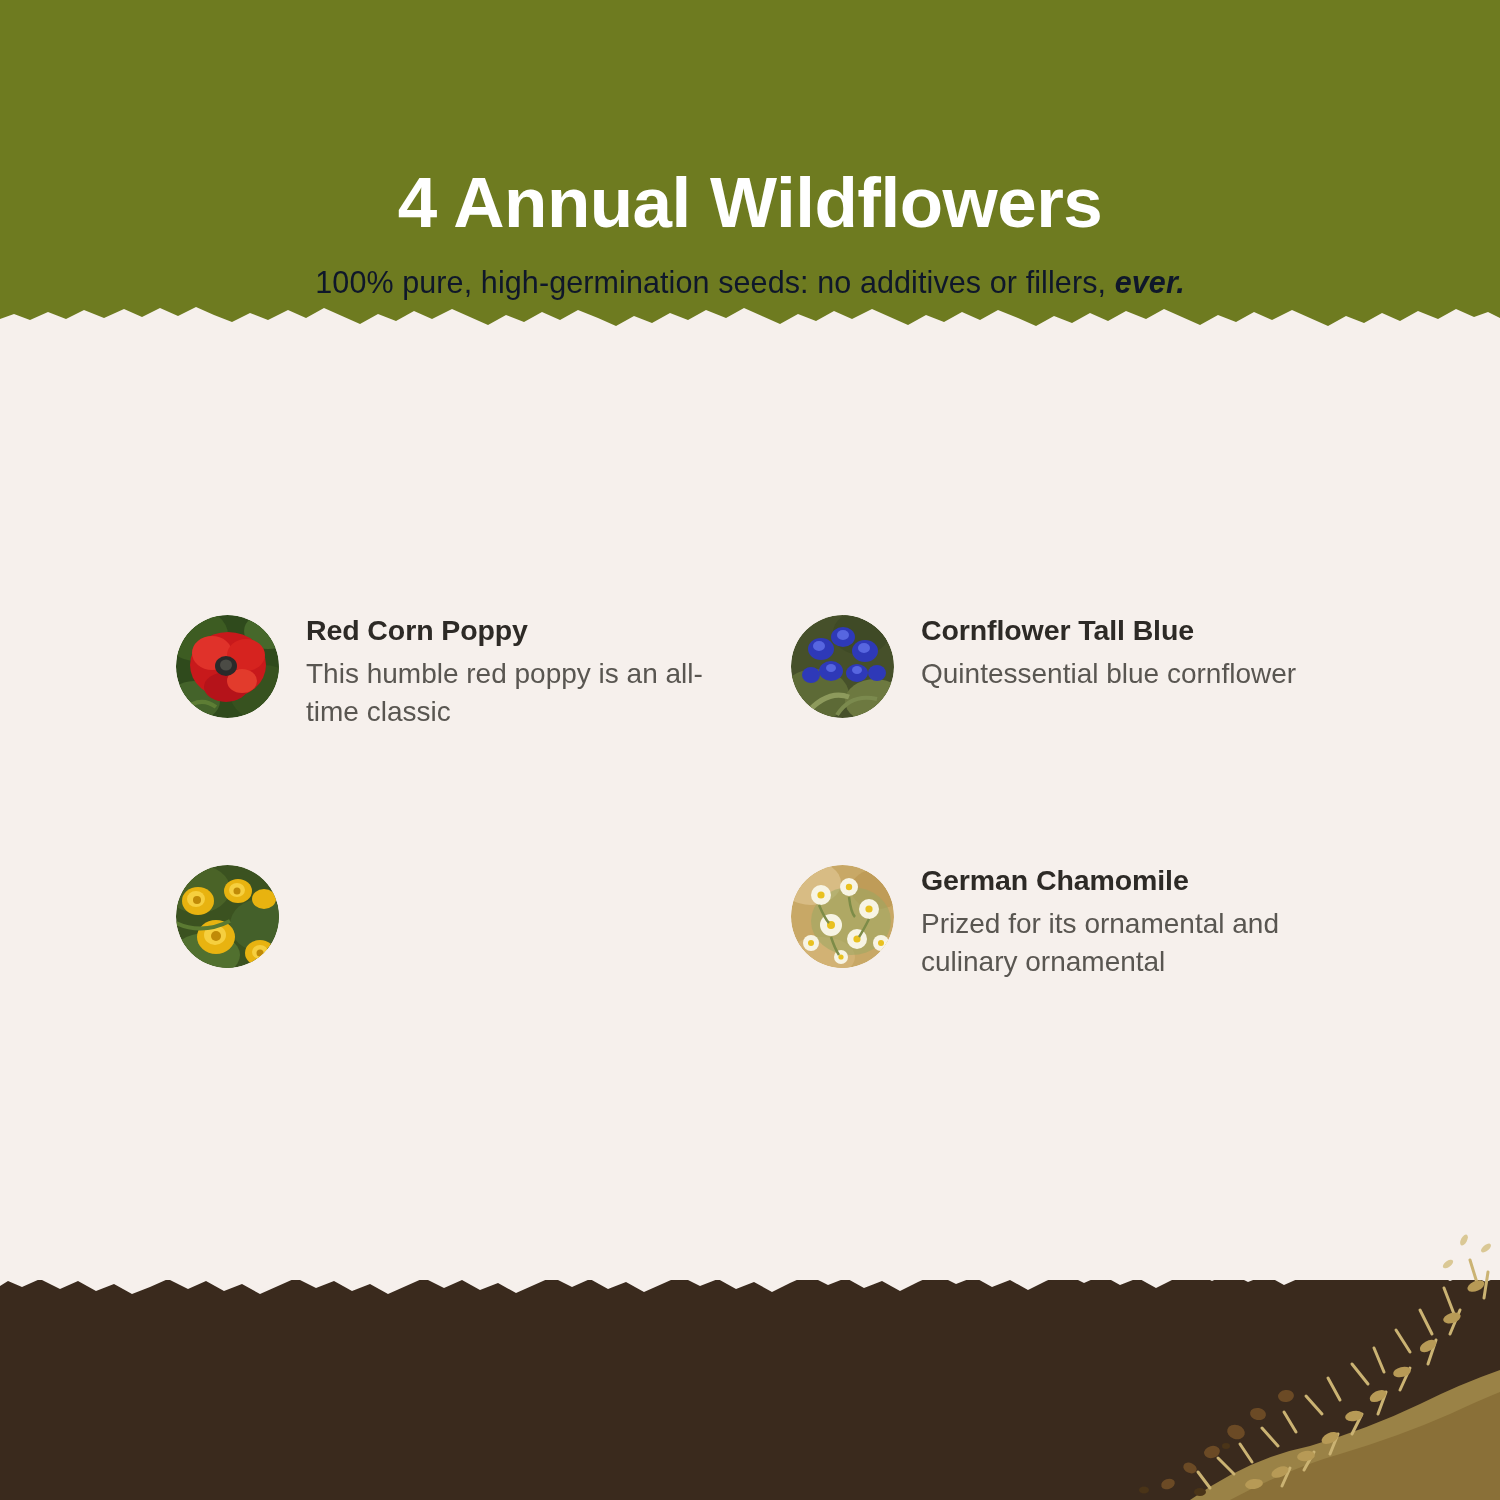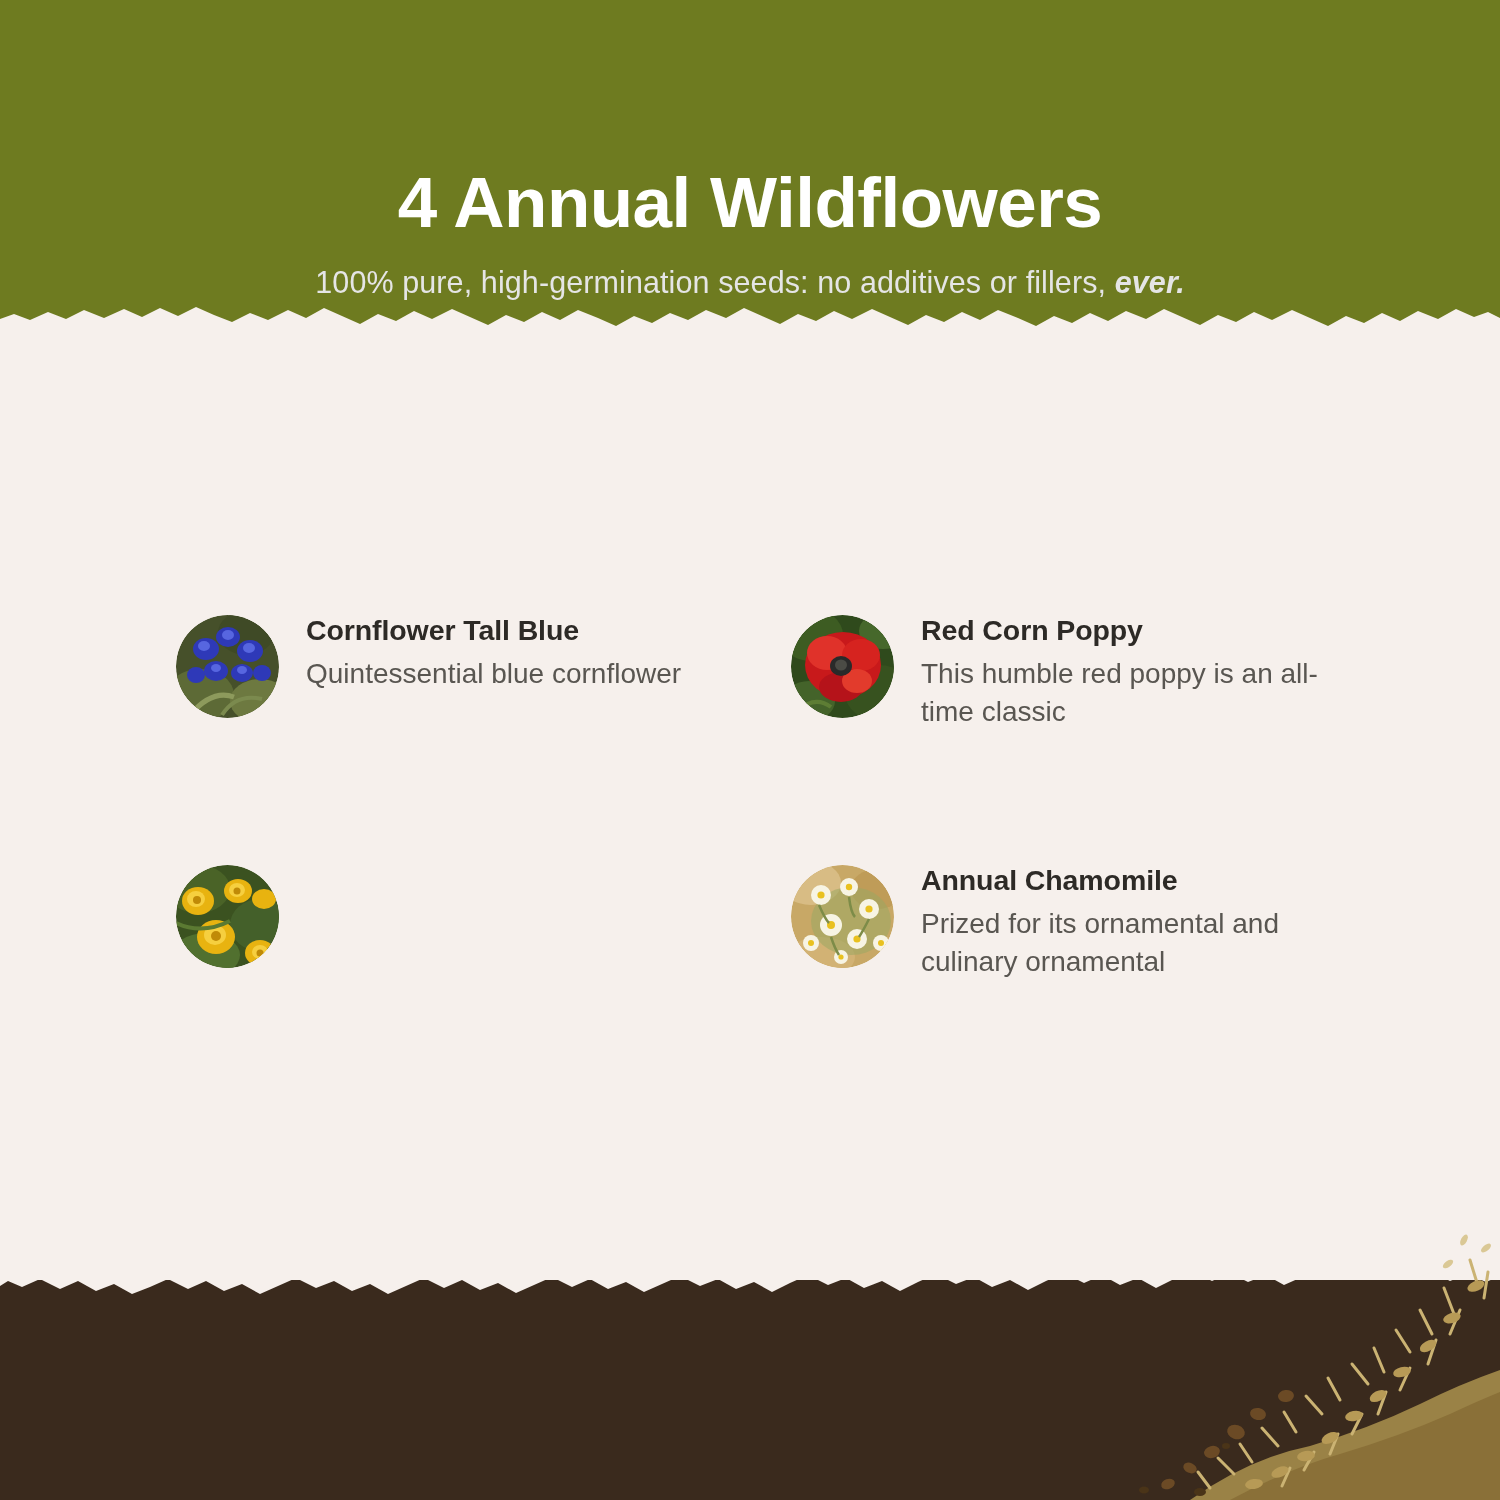--- a/index.html
+++ b/index.html
@@ -47,21 +47,21 @@
   .title {
     color: #ffffff;
     font-size: 71px;
     font-weight: bold;
     letter-spacing: -0.5px;
     line-height: 1.05;
     text-align: center;
     margin: 0;
   }
   .subtitle {
-    color: #e5e5e5;
+    color: #0f172a;
     font-size: 30.5px;
     font-weight: normal;
     text-align: center;
     margin: 24px 0 0 0;
     letter-spacing: 0.1px;
   }
   .subtitle .em {
     font-style: italic;
     font-weight: bold;
   }
@@ -174,60 +174,20 @@
       </div>
     </div>
 
     <svg class="banner-tear" viewBox="0 0 1500 44" preserveAspectRatio="none">
       <path fill="#f6f0ec" d="M0,44 L0,21 L14,16 L30,22 L48,14 L66,21 L84,12 L104,20 L124,11 L142,19 L160,10 L178,18 L196,9 L214,17 L232,24 L250,15 L268,22 L288,12 L306,20 L324,10 L342,18 L360,26 L378,16 L396,23 L414,13 L432,21 L452,11 L470,19 L488,27 L506,17 L524,24 L542,14 L560,22 L578,12 L598,20 L616,28 L634,18 L652,25 L670,15 L688,22 L706,12 L726,20 L744,10 L762,18 L780,26 L798,16 L816,23 L834,13 L852,21 L872,11 L890,19 L908,27 L926,17 L944,24 L962,14 L980,22 L998,12 L1018,20 L1036,28 L1054,18 L1072,25 L1090,15 L1108,23 L1126,13 L1146,21 L1164,11 L1182,19 L1200,27 L1218,17 L1236,24 L1254,14 L1272,22 L1292,12 L1310,20 L1328,28 L1346,18 L1364,25 L1382,15 L1400,23 L1418,13 L1438,21 L1456,11 L1474,19 L1488,14 L1500,20 L1500,44 Z"></path>
     </svg>
   </div>
 
   <div class="content">
     <div class="grid">
-
-      <div class="item">
-        <div class="thumb">
-          <svg width="103" height="103" viewBox="0 0 103 103">
-            <defs>
-              <clipPath id="c2">
-                  <circle cx="51.5" cy="51.5" r="51.5"></circle>
-                </clipPath>
-            </defs>
-            <g clip-path="url(#c2)">
-              <rect width="103" height="103" fill="#46502a"></rect>
-              <ellipse cx="24" cy="80" rx="34" ry="26" fill="#5d6a36"></ellipse>
-              <ellipse cx="84" cy="86" rx="30" ry="22" fill="#6d7940"></ellipse>
-              <ellipse cx="70" cy="18" rx="28" ry="22" fill="#3f4a26"></ellipse>
-              <g fill="#2e39b8">
-                <ellipse cx="30" cy="34" rx="13" ry="11"></ellipse>
-                <ellipse cx="52" cy="22" rx="12" ry="10"></ellipse>
-                <ellipse cx="74" cy="36" rx="13" ry="11"></ellipse>
-                <ellipse cx="40" cy="56" rx="12" ry="10"></ellipse>
-                <ellipse cx="66" cy="58" rx="11" ry="9"></ellipse>
-                <ellipse cx="20" cy="60" rx="9" ry="8"></ellipse>
-                <ellipse cx="86" cy="58" rx="9" ry="8"></ellipse>
-              </g>
-              <g fill="#5766e0">
-                <ellipse cx="28" cy="31" rx="6" ry="5"></ellipse>
-                <ellipse cx="52" cy="20" rx="6" ry="5"></ellipse>
-                <ellipse cx="73" cy="33" rx="6" ry="5"></ellipse>
-                <ellipse cx="40" cy="53" rx="5" ry="4"></ellipse>
-                <ellipse cx="66" cy="55" rx="5" ry="4"></ellipse>
-              </g>
-              <path d="M14 100 q22 -26 44 -18" stroke="#8d9a5c" stroke-width="5" fill="none"></path>
-              <path d="M46 100 q14 -22 40 -16" stroke="#7b8a4e" stroke-width="4" fill="none"></path>
-            </g>
-          </svg>
-        </div>
-        <div class="item-text">
-          <div class="item-name">Cornflower Tall Blue</div>
-          <div class="item-desc">Quintessential blue cornflower</div>
-        </div>
-      </div>
 
       <div class="item">
         <div class="thumb">
           <svg width="103" height="103" viewBox="0 0 103 103">
             <defs>
               <clipPath id="c1">
                   <circle cx="51.5" cy="51.5" r="51.5"></circle>
                 </clipPath>
             </defs>
             <g clip-path="url(#c1)">
@@ -250,20 +210,60 @@
         <div class="item-text">
           <div class="item-name">Red Corn Poppy</div>
           <div class="item-desc">This humble red poppy is an all-time classic</div>
         </div>
       </div>
 
       <div class="item">
         <div class="thumb">
           <svg width="103" height="103" viewBox="0 0 103 103">
             <defs>
+              <clipPath id="c2">
+                  <circle cx="51.5" cy="51.5" r="51.5"></circle>
+                </clipPath>
+            </defs>
+            <g clip-path="url(#c2)">
+              <rect width="103" height="103" fill="#46502a"></rect>
+              <ellipse cx="24" cy="80" rx="34" ry="26" fill="#5d6a36"></ellipse>
+              <ellipse cx="84" cy="86" rx="30" ry="22" fill="#6d7940"></ellipse>
+              <ellipse cx="70" cy="18" rx="28" ry="22" fill="#3f4a26"></ellipse>
+              <g fill="#2e39b8">
+                <ellipse cx="30" cy="34" rx="13" ry="11"></ellipse>
+                <ellipse cx="52" cy="22" rx="12" ry="10"></ellipse>
+                <ellipse cx="74" cy="36" rx="13" ry="11"></ellipse>
+                <ellipse cx="40" cy="56" rx="12" ry="10"></ellipse>
+                <ellipse cx="66" cy="58" rx="11" ry="9"></ellipse>
+                <ellipse cx="20" cy="60" rx="9" ry="8"></ellipse>
+                <ellipse cx="86" cy="58" rx="9" ry="8"></ellipse>
+              </g>
+              <g fill="#5766e0">
+                <ellipse cx="28" cy="31" rx="6" ry="5"></ellipse>
+                <ellipse cx="52" cy="20" rx="6" ry="5"></ellipse>
+                <ellipse cx="73" cy="33" rx="6" ry="5"></ellipse>
+                <ellipse cx="40" cy="53" rx="5" ry="4"></ellipse>
+                <ellipse cx="66" cy="55" rx="5" ry="4"></ellipse>
+              </g>
+              <path d="M14 100 q22 -26 44 -18" stroke="#8d9a5c" stroke-width="5" fill="none"></path>
+              <path d="M46 100 q14 -22 40 -16" stroke="#7b8a4e" stroke-width="4" fill="none"></path>
+            </g>
+          </svg>
+        </div>
+        <div class="item-text">
+          <div class="item-name">Cornflower Tall Blue</div>
+          <div class="item-desc">Quintessential blue cornflower</div>
+        </div>
+      </div>
+
+      <div class="item">
+        <div class="thumb">
+          <svg width="103" height="103" viewBox="0 0 103 103">
+            <defs>
               <clipPath id="c3">
                   <circle cx="51.5" cy="51.5" r="51.5"></circle>
                 </clipPath>
             </defs>
             <g clip-path="url(#c3)">
               <rect width="103" height="103" fill="#3b5220"></rect>
               <ellipse cx="22" cy="24" rx="32" ry="24" fill="#4a6327"></ellipse>
               <ellipse cx="84" cy="60" rx="30" ry="26" fill="#44602a"></ellipse>
               <ellipse cx="30" cy="90" rx="34" ry="22" fill="#51702f"></ellipse>
               <g fill="#e8b310">
@@ -328,21 +328,21 @@
               <g stroke="#7d8c48" stroke-width="2.5" fill="none">
                 <path d="M28 40 q6 14 10 18"></path>
                 <path d="M58 32 q2 16 6 20"></path>
                 <path d="M78 54 q-6 12 -10 18"></path>
                 <path d="M40 72 q4 12 8 18"></path>
               </g>
             </g>
           </svg>
         </div>
         <div class="item-text">
-          <div class="item-name">Annual Chamomile</div>
+          <div class="item-name">German Chamomile</div>
           <div class="item-desc">Prized for its ornamental and culinary ornamental</div>
         </div>
       </div>
 
     </div>
   </div>
 
   <div class="footer">
     <svg class="footer-tear" viewBox="0 0 1500 40" preserveAspectRatio="none">
       <path fill="#f6f0ec" d="M0,0 L1500,0 L1500,22 L1486,28 L1468,20 L1450,27 L1432,18 L1412,26 L1394,17 L1376,25 L1358,16 L1340,24 L1320,15 L1302,23 L1284,31 L1266,21 L1248,28 L1230,19 L1212,27 L1192,17 L1174,25 L1156,34 L1138,24 L1120,31 L1102,21 L1084,29 L1064,19 L1046,27 L1028,36 L1010,26 L992,33 L974,23 L956,30 L936,20 L918,28 L900,37 L882,27 L864,34 L846,24 L828,31 L808,21 L790,29 L772,38 L754,28 L736,35 L718,25 L700,32 L680,22 L662,30 L644,38 L626,28 L608,35 L590,25 L572,33 L552,23 L534,31 L516,39 L498,29 L480,36 L462,26 L444,34 L424,24 L406,32 L388,40 L370,30 L352,37 L334,27 L316,34 L296,24 L278,32 L260,40 L242,30 L224,37 L206,27 L188,35 L168,25 L150,33 L132,40 L114,30 L96,37 L78,27 L60,35 L40,25 L22,33 L8,27 L0,32 Z"></path>

